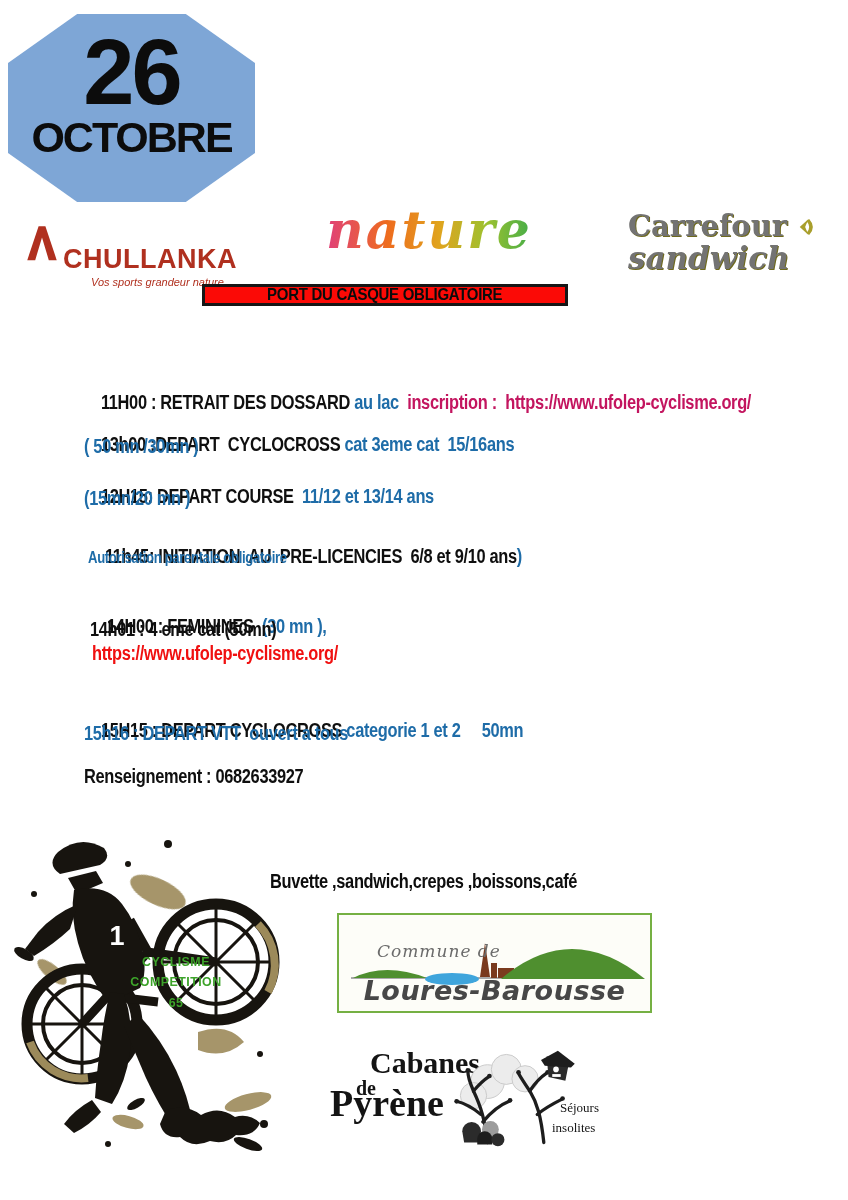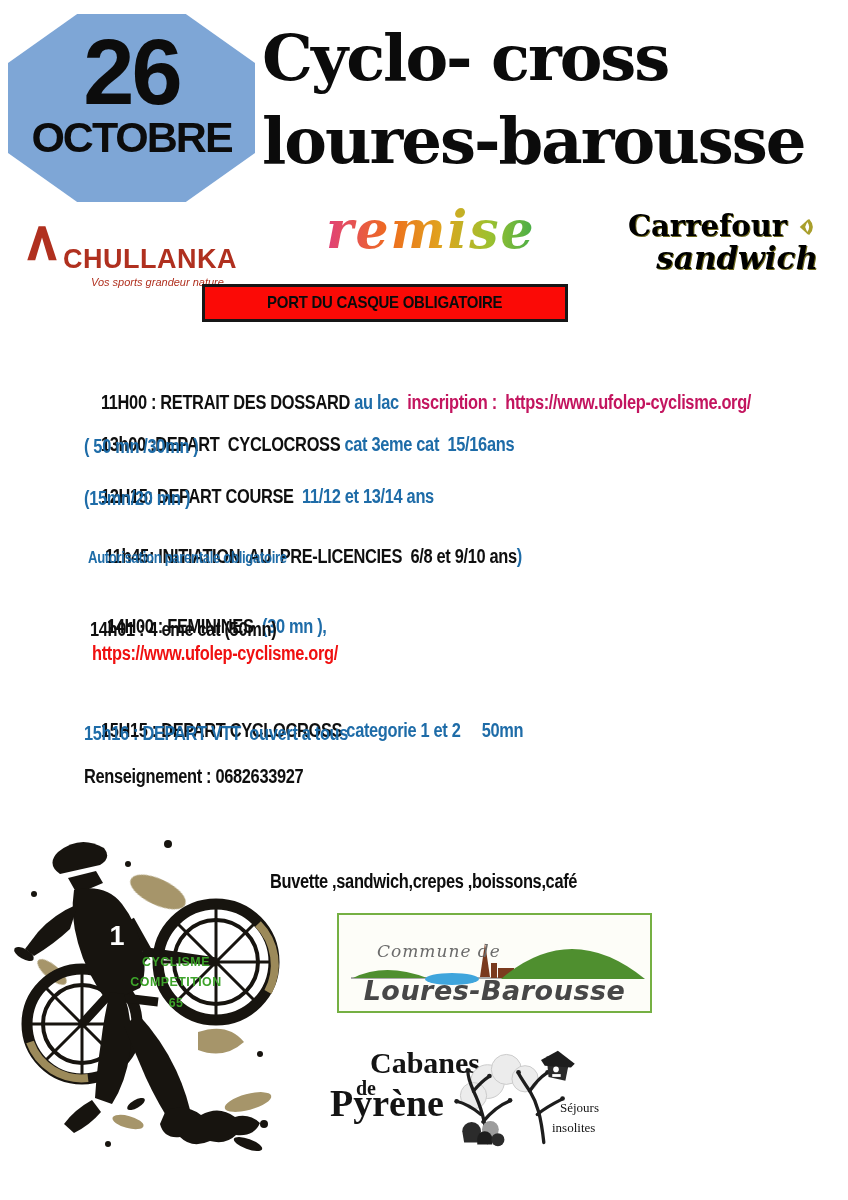--- a/index.html
+++ b/index.html
@@ -20,28 +20,28 @@
 
   
   .chullanka{left:25px;top:222px;display:flex;align-items:flex-start;color:#b0301f;}
   .chul-col{margin-left:4px;}
   .chul-name{font-size:27px;font-weight:bold;letter-spacing:0.5px;line-height:1;margin-top:24px;}
   .chul-tag{font-size:11px;font-style:italic;margin-top:3px;margin-left:28px;}
   .ufolep{left:326px;top:204px;font-family:"DejaVu Serif",serif;font-style:italic;font-weight:bold;
           font-size:52px;line-height:1;letter-spacing:2px;
           background:linear-gradient(90deg,#e0407a 0%,#ee6c1e 30%,#e0a41e 55%,#9dc12f 78%,#44ad49 100%);
           -webkit-background-clip:text;background-clip:text;color:transparent;}
-  .carrefour{left:628px;top:212px;width:190px;text-align:right;color:#000000;
+  .carrefour{left:628px;top:212px;width:190px;text-align:left;color:#737373;
              font-family:"DejaVu Serif",serif;font-weight:bold;}
   .carr-line1{font-size:29px;line-height:1;display:flex;align-items:center;justify-content:center;gap:4px;
               text-shadow:1px 1px 0 #6f6a1e;}
   .carr-line2{font-size:31px;font-style:italic;line-height:1;margin-top:2px;text-shadow:1px 1px 0 #6f6a1e;}
 
   
-  .helmet-banner{left:202px;top:284px;width:366px;height:38px;background:#fb0a06;border:3px solid #161616;
+  .helmet-banner{left:202px;top:284px;width:366px;height:22px;background:#fb0a06;border:3px solid #161616;
                  box-sizing:border-box;display:flex;align-items:center;justify-content:center;}
   .helmet-banner span{font-size:17px;font-weight:bold;color:#0b0b0b;letter-spacing:-0.3px;
                       transform:scaleX(0.88);white-space:pre;}
 
   
   .sline{font-weight:bold;font-size:20px;letter-spacing:-0.4px;white-space:pre;color:#0f0f0f;
          transform:scaleX(0.82);transform-origin:0 50%;line-height:1.2;}
   .sline span{white-space:pre;}
   .small{font-size:16px;}
   .blue{color:#1e6ca8;}
@@ -88,36 +88,32 @@
 </head>
 <body>
 
 <div class="page">
 
   <div class="abs octagon">
     <div class="day">26</div>
     <div class="month">OCTOBRE</div>
   </div>
 
-  <div class="abs title">
-    <div>Cyclo- cross</div>
-    <div>loures-barousse</div>
-  </div>
 
   <div class="abs chullanka">
     <svg width="34" height="40" viewBox="0 0 30 34">
       <polygon points="2,33 12,3 18,3 28,33 21,33 15,13 9,33" fill="#b0301f"></polygon>
     </svg>
     <div class="chul-col">
       <div class="chul-name">CHULLANKA</div>
       <div class="chul-tag">Vos sports grandeur nature</div>
     </div>
   </div>
 
-  <div class="abs ufolep">remise</div>
+  <div class="abs ufolep">nature</div>
 
   <div class="abs carrefour">
     <div class="carr-line1">
       <span>Carrefour</span>
       <svg width="30" height="24" viewBox="0 0 40 30">
         <path d="M13 15 L26 3 L21 15 L26 27 Z" fill="#a99f2c"></path>
         <path d="M27 3 q11 12 0 24 l-4 -3 q8 -9 0 -18 z" fill="#a99f2c"></path>
       </svg>
     </div>
     <div class="carr-line2">sandwich</div>

